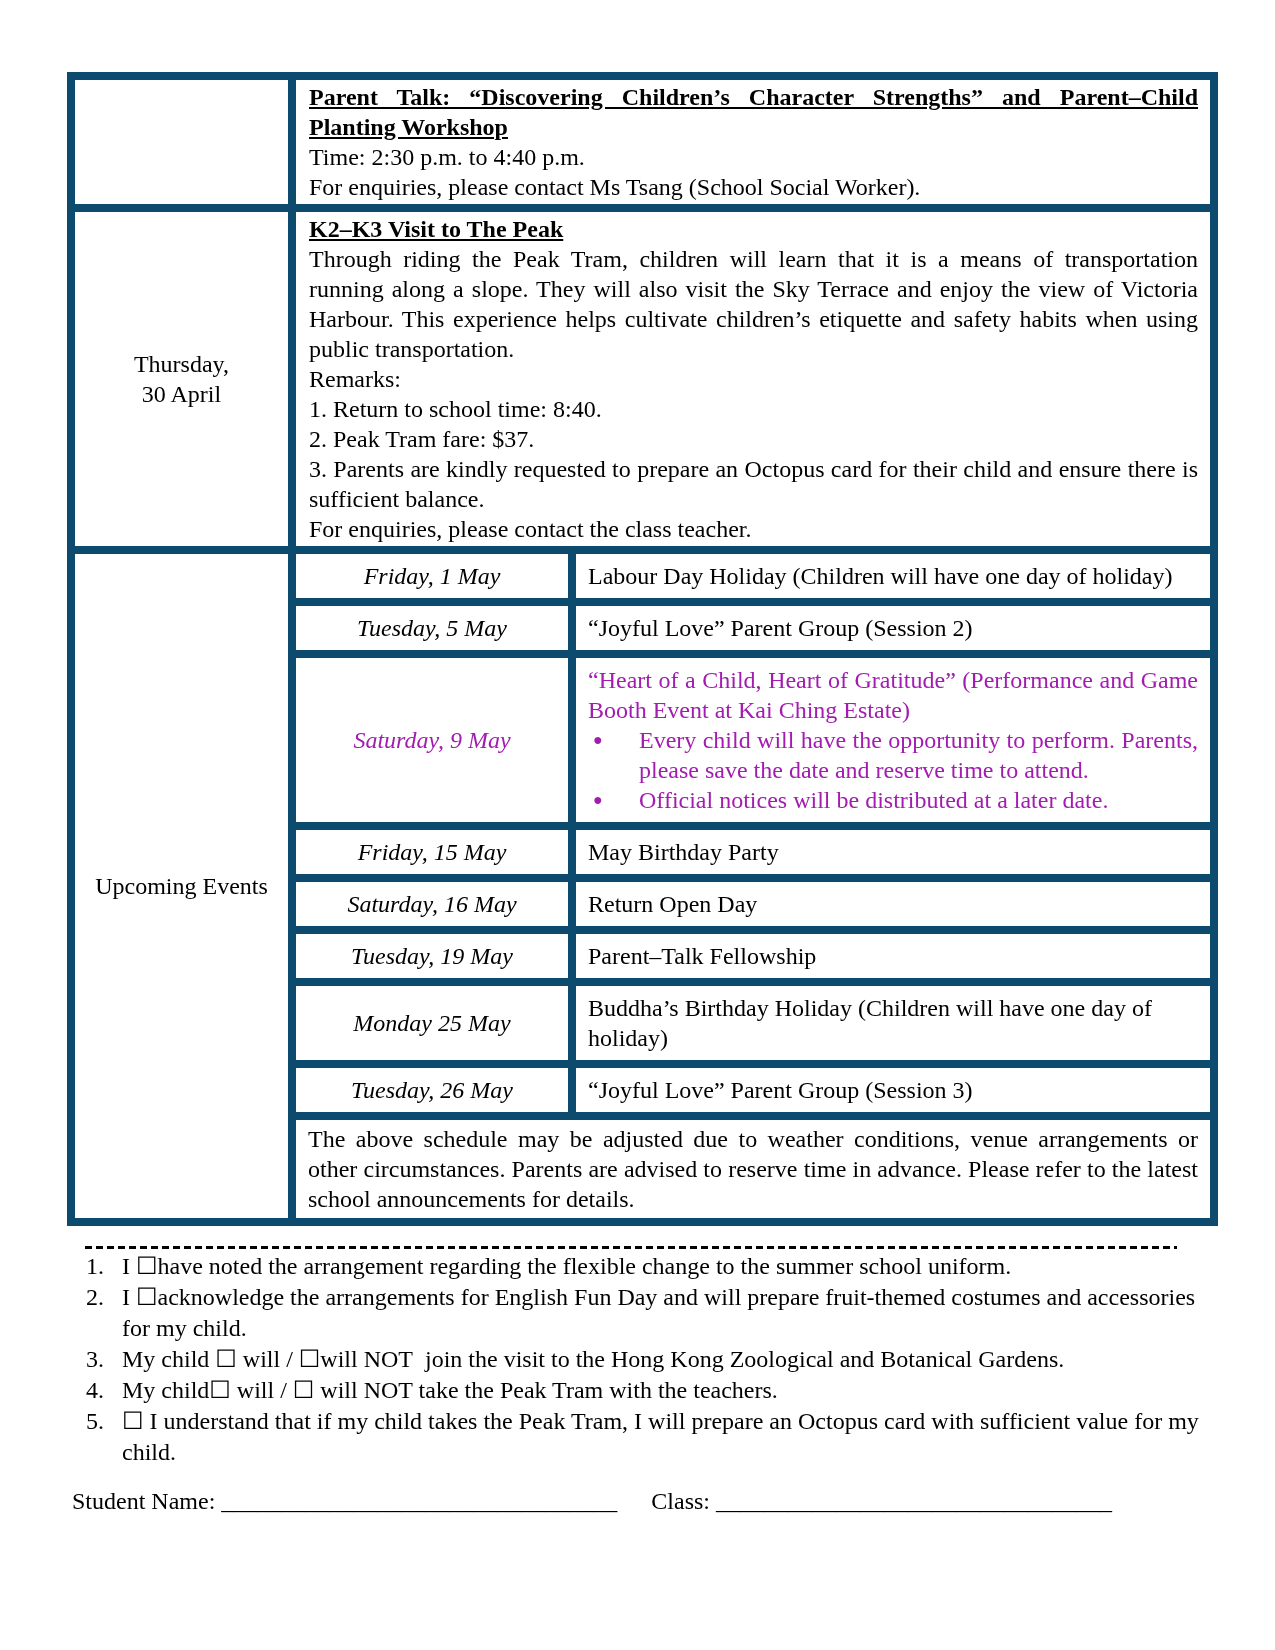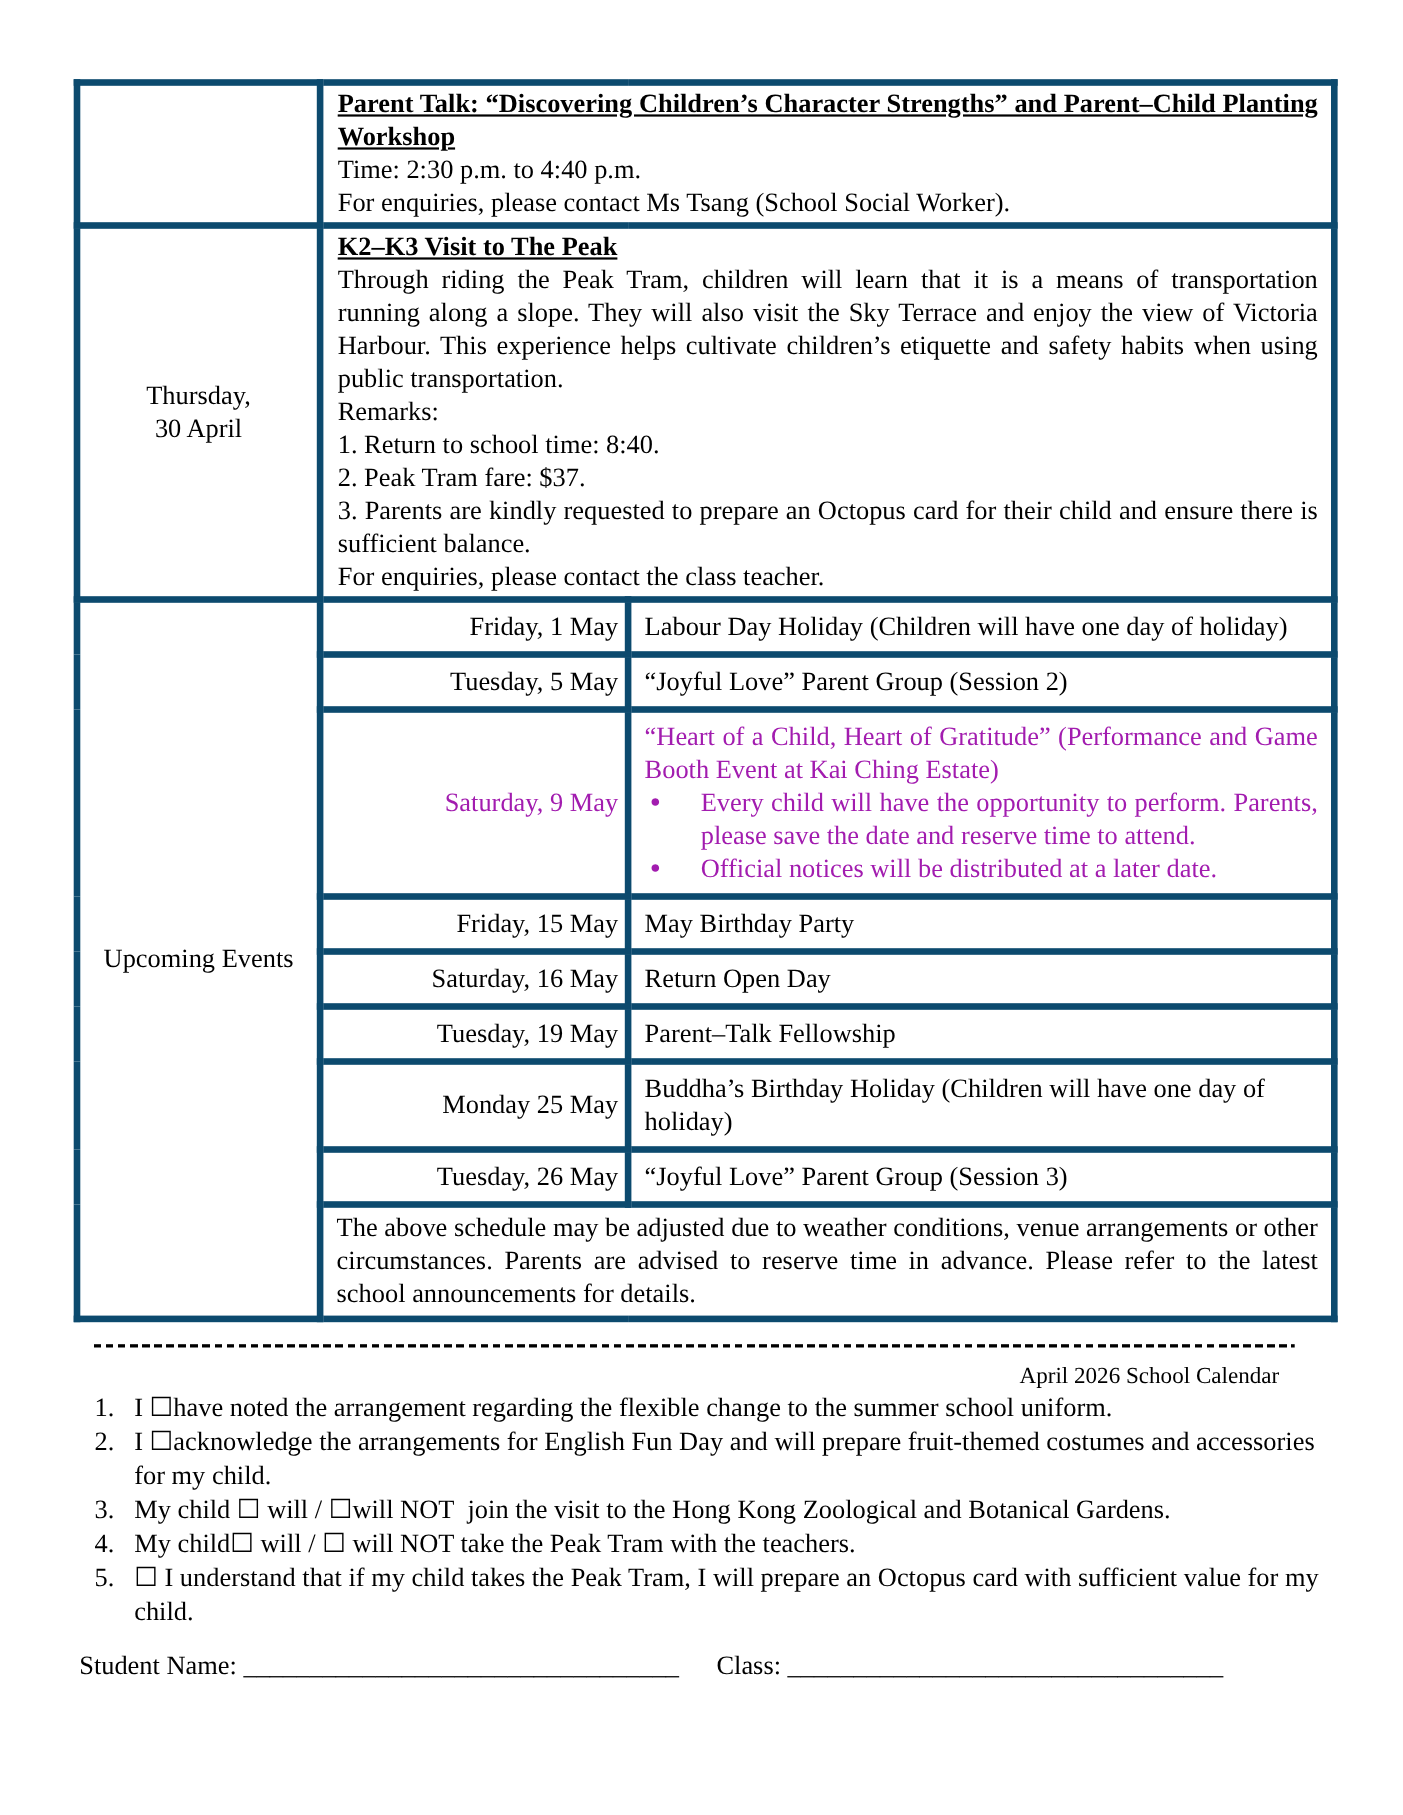--- a/index.html
+++ b/index.html
@@ -5,27 +5,27 @@
   html,body{margin:0;padding:0;}
   body{
     width:1275px;height:1650px;overflow:hidden;background:#fff;color:#000;
     font-family:"Liberation Serif","DejaVu Serif",serif;font-size:24px;
   }
   
   table.cal{
     border-collapse:collapse;table-layout:fixed;
     margin:72px 0 0 67px;width:1143px;
   }
-  table.cal td{border:6px solid #0c4a6e;vertical-align:middle;}
+  table.cal td{border:8px solid #0c4a6e;vertical-align:middle;}
   col.c1{width:221px;} col.c2{width:280px;} col.c3{width:642px;}
   .label-cell{text-align:center;line-height:30px;}
   .content-cell{padding:2px 12px 2px 13px;line-height:30px;vertical-align:top;}
   .bold-u{font-weight:bold;text-decoration:underline;}
   .justify{text-align:justify;}
-  .date-cell{text-align:right;padding:7px 6px;line-height:30px;}
+  .date-cell{text-align:center;padding:7px 6px;line-height:30px;font-style:italic;}
   .event-cell{padding:7px 12px;line-height:30px;border-radius:23px;}
   .note-cell{padding:4px 12px;line-height:30px;}
   .red{color:#a21caf;}
   .bullet-row{display:flex;}
   .bullet-dot{flex:0 0 46px;padding-left:5px;font-size:16px;line-height:30px;}
   .bullet-text{flex:1;}
   
   .dash-sep{
     margin:20px 0 0 85px;width:1092px;height:3px;
     background:repeating-linear-gradient(90deg,#000 0 7px,transparent 7px 11px);
@@ -123,21 +123,20 @@
       <td class="event-cell">“Joyful Love” Parent Group (Session 3)</td>
     </tr>
     <tr>
       <td class="note-cell justify" colspan="2">The above schedule may be adjusted due to weather conditions, venue arrangements or other circumstances. Parents are advised to reserve time in advance. Please refer to the latest school announcements for details.</td>
     </tr>
   </tbody>
     </table>
 
   <div class="dash-sep"></div>
 
-  <div class="calendar-caption">April 2026 School Calendar</div>
 
 
   <div class="slip-list">
     <div class="slip-item">
       <span class="slip-num">1.</span>
       <span class="slip-text">I ☐have noted the arrangement regarding the flexible change to the summer school uniform.</span>
     </div>
     <div class="slip-item">
       <span class="slip-num">2.</span>
       <span class="slip-text">I ☐acknowledge the arrangements for English Fun Day and will prepare fruit-themed costumes and accessories for my child.</span>

